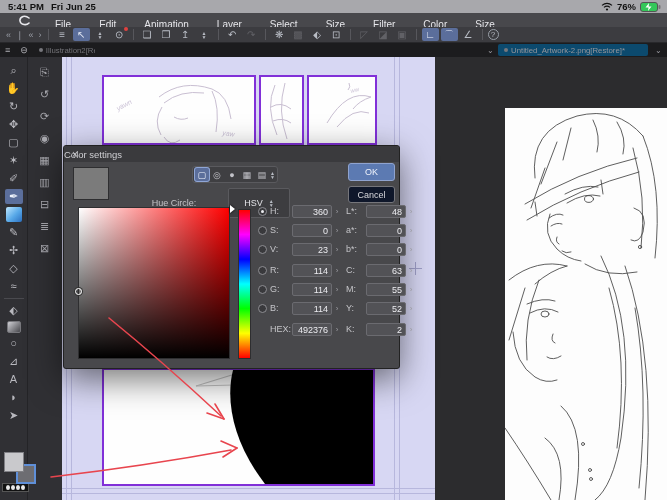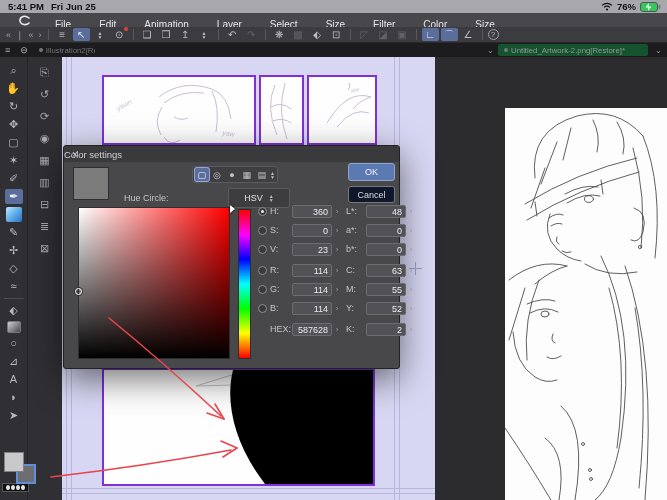--- a/index.html
+++ b/index.html
@@ -37,21 +37,21 @@
   
   #tab-bar { position:absolute; left:0; top:43px; width:667px; height:14px; background:#1c1c1e;
     display:flex; align-items:center; color:#8e8e93; font-size:7.8px; }
   .tabbar-icon { color:#b0b0b6; font-size:9px; padding:0 5px; }
   .tab { display:flex; align-items:center; gap:3px; height:12px; padding:0 6px; white-space:nowrap;
     overflow:hidden; border-radius:2px; }
   .tab .dot { width:4px; height:4px; border-radius:50%; background:#77777c; flex:0 0 auto; }
   #tab-1 { width:62px; color:#737378; }
   #tab-2 { max-width:352px; background:#66779e; color:#e3e8f4; letter-spacing:-0.15px; }
   #tab-2 .dot { background:#a9c6ff; }
-  #tab-3 { position:absolute; left:498px; width:150px; background:#14532d; color:#96969b; }
+  #tab-3 { position:absolute; left:498px; width:150px; background:#0c4a6e; color:#96969b; }
   .tab-chevron { color:#9a9aa0; font-size:8px; padding:0 3px; }
   #chev-mid { position:absolute; left:484px; } #chev-end { position:absolute; left:652px; }
 
   
   #main { position:absolute; left:0; top:57px; width:667px; height:443px; }
 
   
   #left-toolbar { position:absolute; left:0; top:0; width:62px; height:443px; background:#303034; display:flex; }
   #tool-col { width:28px; display:flex; flex-direction:column; align-items:center; padding-top:6px; gap:3px;
     border-right:1px solid #242427; position:relative; }
@@ -94,22 +94,22 @@
     color:#cfcfd3; font-size:9.5px; }
   #dlg-close { width:22px; text-align:center; font-size:10px; color:#c5c5c9; }
   #dlg-title-text { position:absolute; left:0; right:0; text-align:left; pointer-events:none; }
   #dlg-swatch { position:absolute; left:9px; top:21px; width:36px; height:33px; border:1px solid #2e2e30; }
   #mode-icons { position:absolute; left:128px; top:20px; display:flex; align-items:center; gap:1px;
     background:#3f3f42; border:1px solid #5a5a5e; border-radius:3px; padding:1px 2px; }
   .mode-ic { width:14px; height:13px; display:flex; align-items:center; justify-content:center;
     font-size:9px; color:#c2c2c8; border-radius:2px; }
   .mode-ic.active { background:#5b6e9b; color:#eef2fb; box-shadow:0 0 0 1px #8fa6d6; }
   #hue-row { position:absolute; left:60px; top:42px; display:flex; align-items:center; gap:4px; }
-  #hue-label { width:100px; text-align:left; color:#c4c4c8; }
-  #hue-select { width:62px; height:20px; background:#3d3d40; border:1px solid #5a5a5e; border-radius:2px;
+  #hue-label { width:100px; text-align:center; color:#c4c4c8; }
+  #hue-select { width:62px; height:30px; background:#3d3d40; border:1px solid #5a5a5e; border-radius:2px;
     display:flex; align-items:center; justify-content:center; gap:6px; color:#e2e2e6; }
   #btn-ok { position:absolute; left:284px; top:17px; width:47px; height:18px; background:#5c7ab2;
     border:1px solid #8fa3cf; border-radius:3px; color:#eef2fb; display:flex; align-items:center; justify-content:center; }
   #btn-cancel { position:absolute; left:284px; top:40px; width:47px; height:17px; background:#0f172a;
     border:1px solid #76767b; border-radius:3px; color:#d8d8dc; display:flex; align-items:center; justify-content:center; }
   #picker-sq { position:absolute; left:14px; top:61px; width:152px; height:152px; border:1px solid #2e2e30;
     background:linear-gradient(to top, #000, rgba(0,0,0,0)), linear-gradient(to right, #fff, #f00); }
   #picker-cursor { position:absolute; left:-4px; top:80px; width:7px; height:7px; border:1px solid #fff;
     border-radius:50%; box-shadow:0 0 0 1px #333; }
   #hue-bar { position:absolute; left:174px; top:63px; width:13px; height:150px; border:1px solid #2e2e30;
@@ -490,21 +490,21 @@
           <span class="vlabel">B:</span>
           <span class="vinput">114</span>
           <span class="vchev">›</span>
           <span class="vlabel2">Y:</span>
           <span class="vinput">52</span>
           <span class="vchev">›</span>
         </div>
         <div class="vrow spacer-top">
           <span class="radio hidden"></span>
           <span class="vlabel">HEX:</span>
-          <span class="vinput">587628</span>
+          <span class="vinput">492376</span>
           <span class="vchev">›</span>
           <span class="vlabel2">K:</span>
           <span class="vinput">2</span>
           <span class="vchev">›</span>
         </div>
       </div>
   </div>
 
   <svg id="annotations" viewBox="0 0 667 500">
     <g fill="none" stroke="#e8454e" stroke-width="1.6" stroke-linecap="round">

